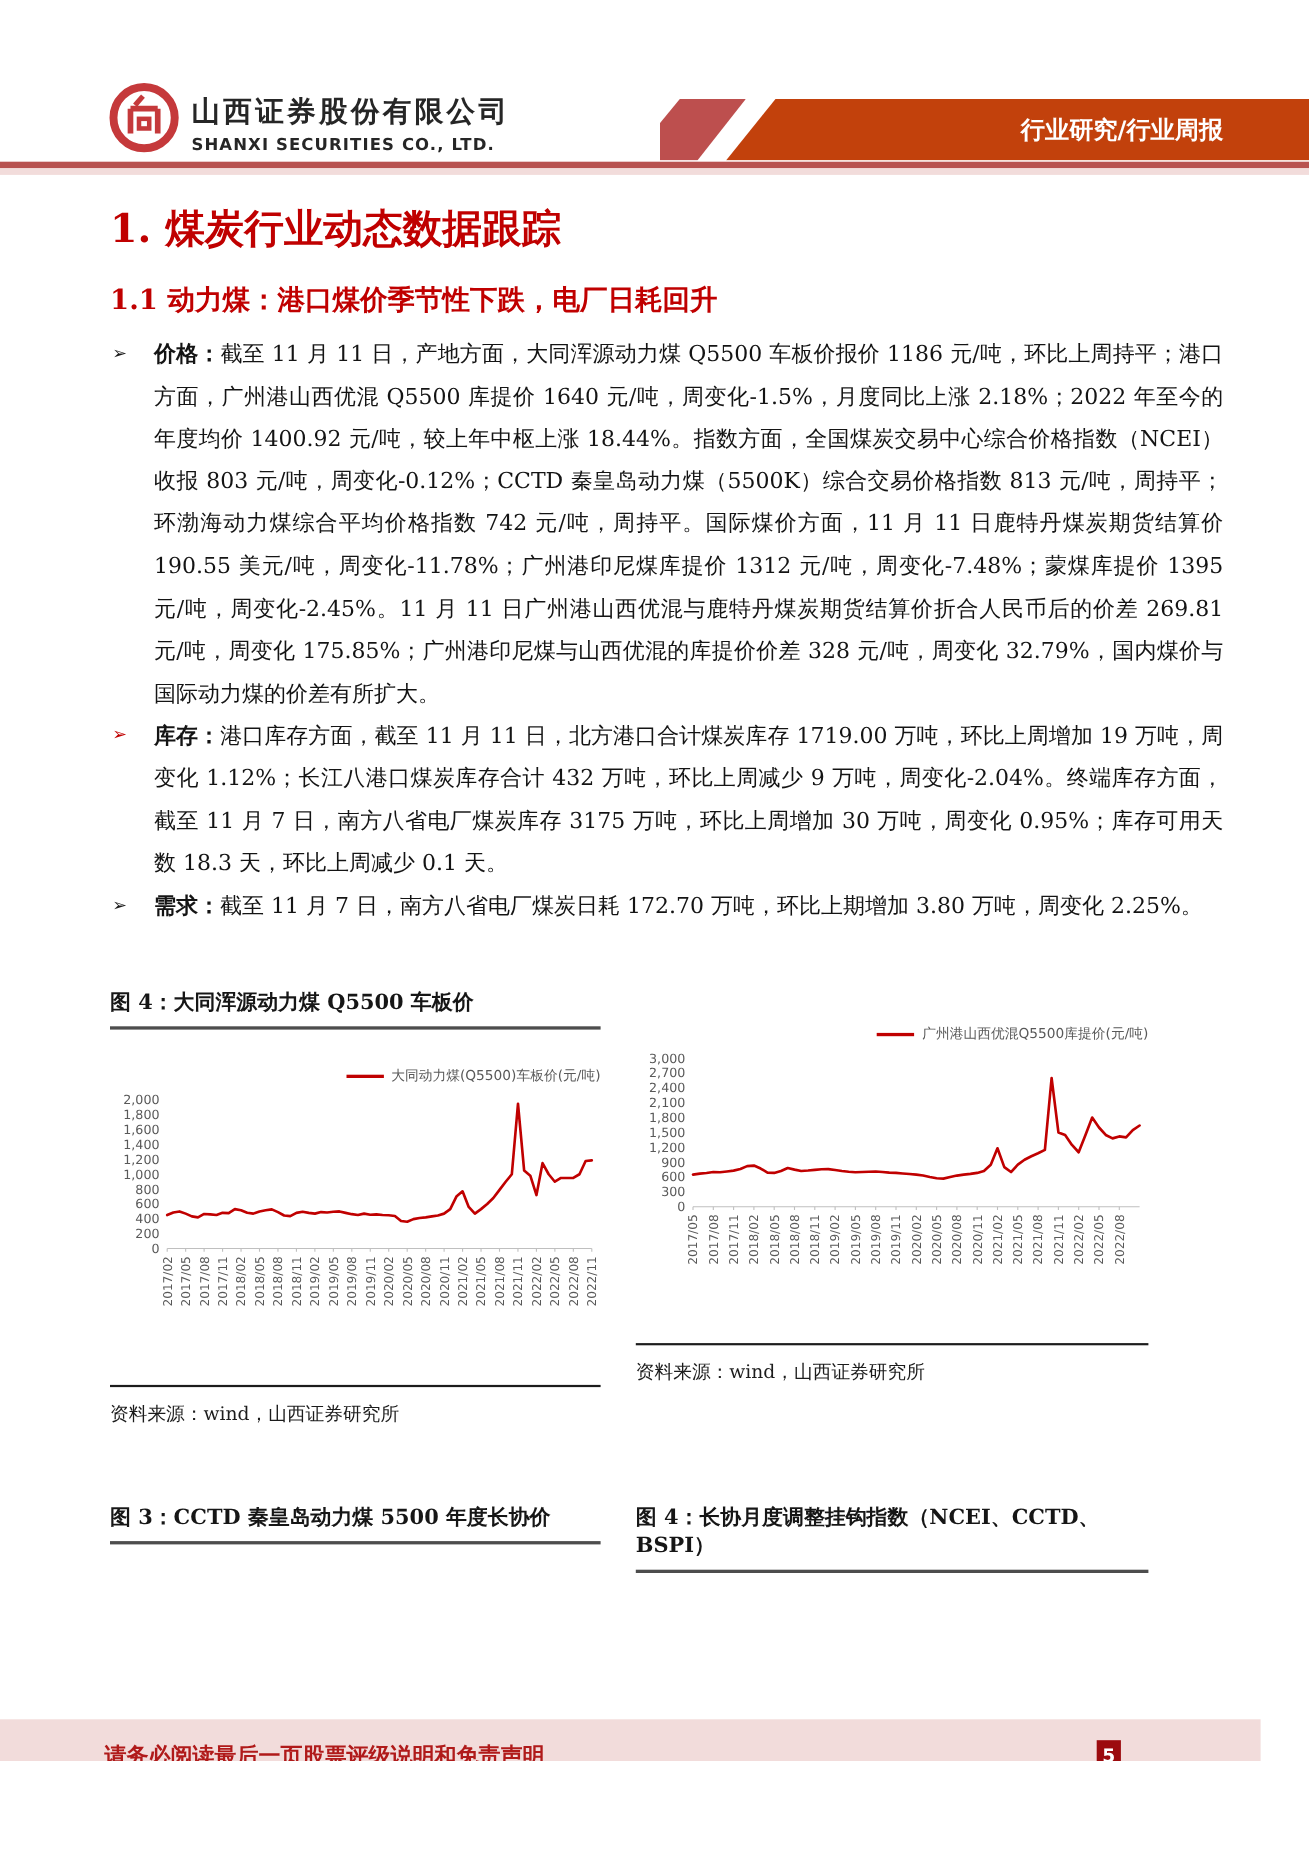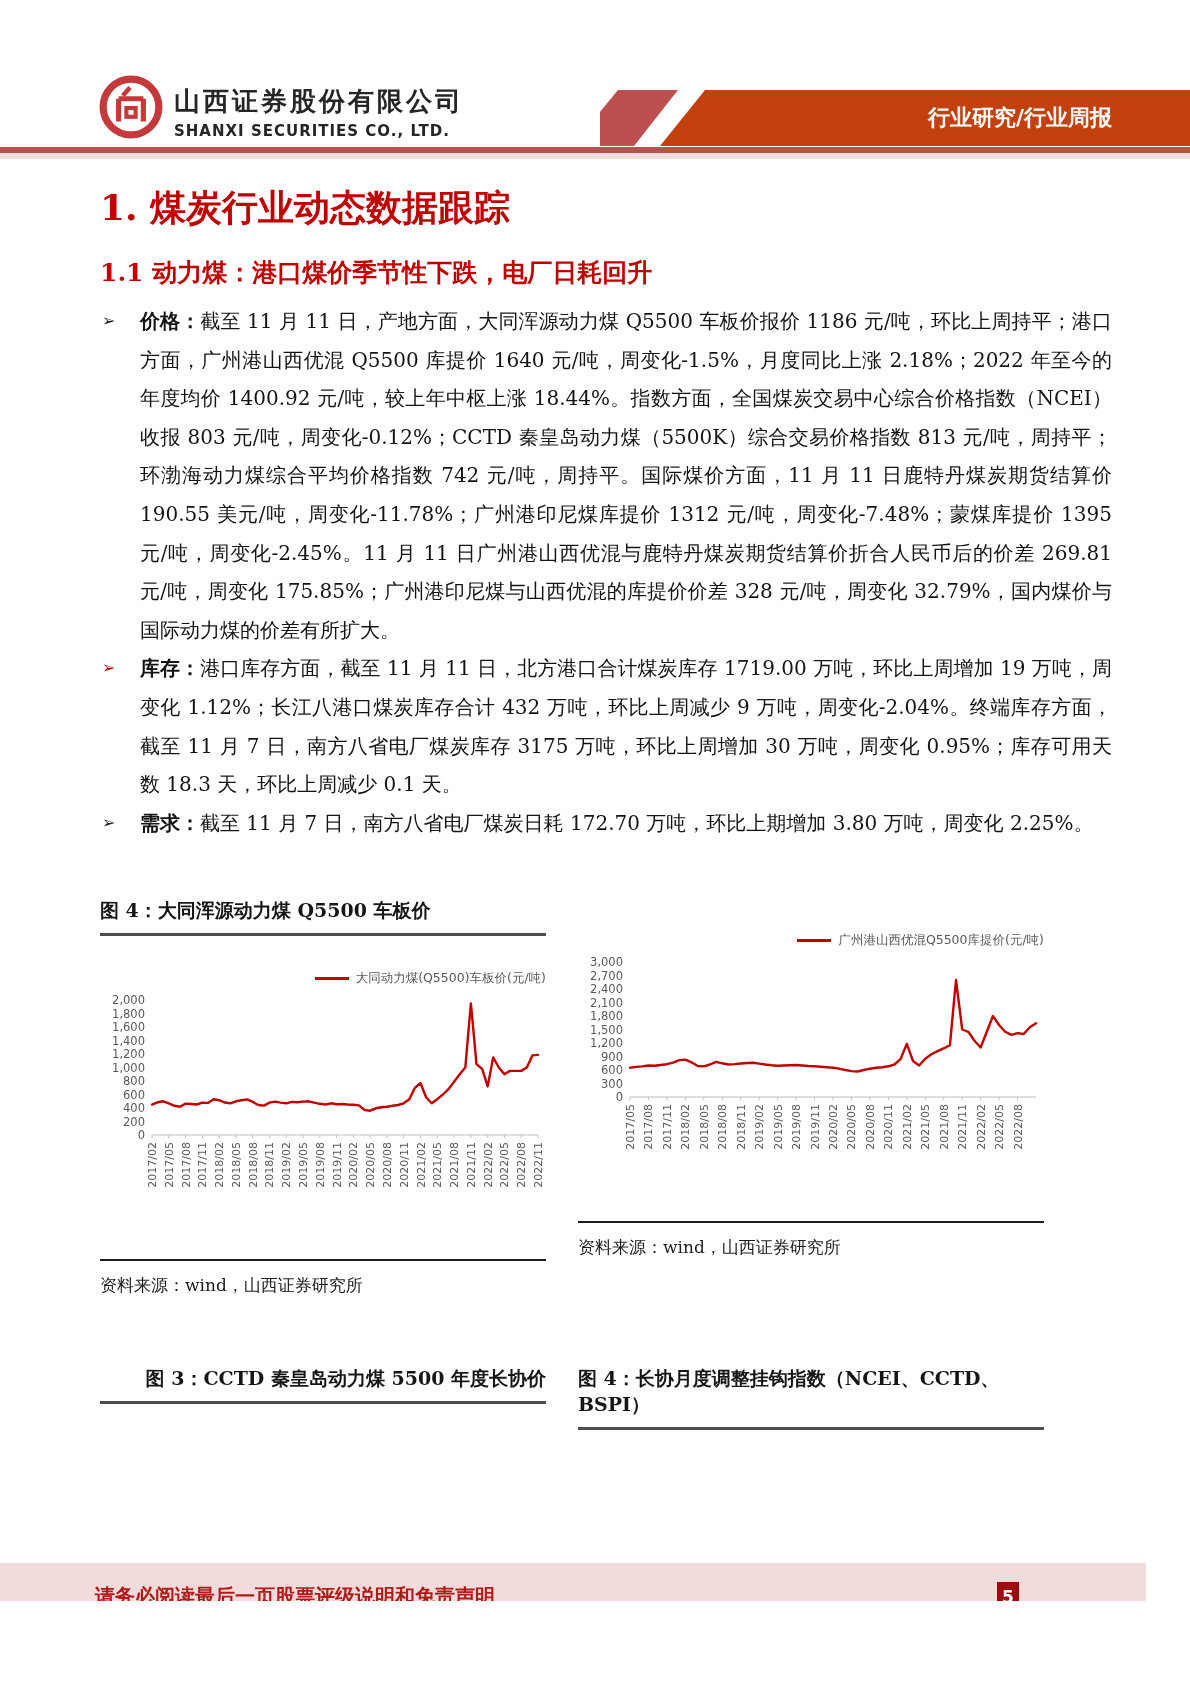--- a/index.html
+++ b/index.html
@@ -44,21 +44,21 @@
                border-bottom:3px solid #4d4d4d;}
   .chart{margin-top:32px;}
   .legend{display:flex;align-items:center;justify-content:flex-end;gap:7px;height:20px;margin-bottom:2px;}
   .legend-line{display:inline-block;width:34px;height:3px;}
   .legend-text{font-family:"DejaVu Sans","Liberation Sans",sans-serif;font-size:12.5px;color:#595959;}
   .ytick{font-family:"DejaVu Sans","Liberation Sans",sans-serif;font-size:11.5px;fill:#595959;}
   .xtick{font-family:"DejaVu Sans","Liberation Sans",sans-serif;font-size:11px;fill:#595959;}
   .fig-source{margin-top:50px;border-top:2px solid #1c1c1c;padding-top:13px;
               font-size:17px;color:#1c1c1c;}
   .fig-cap2{position:absolute;top:1366px;}
-  .fig-cap2.left{left:100px;width:446px;text-align:right;}
+  .fig-cap2.left{left:100px;width:446px;}
   .fig-cap2.right{left:578px;width:466px;}
 
   
   .footer-band{position:absolute;top:1563px;left:0;width:1146px;height:72px;background:#f2dcdb;}
   .disclaimer{position:absolute;left:95px;top:20px;font-size:20px;font-weight:bold;
               color:#b01a1a;}
   .page-badge{position:absolute;left:997px;top:19px;width:22px;height:30px;background:#9c0b0e;
               color:#ffffff;font-size:17px;font-weight:bold;display:flex;align-items:center;
               justify-content:center;font-family:"DejaVu Sans","Liberation Sans",sans-serif;}
 </style>

